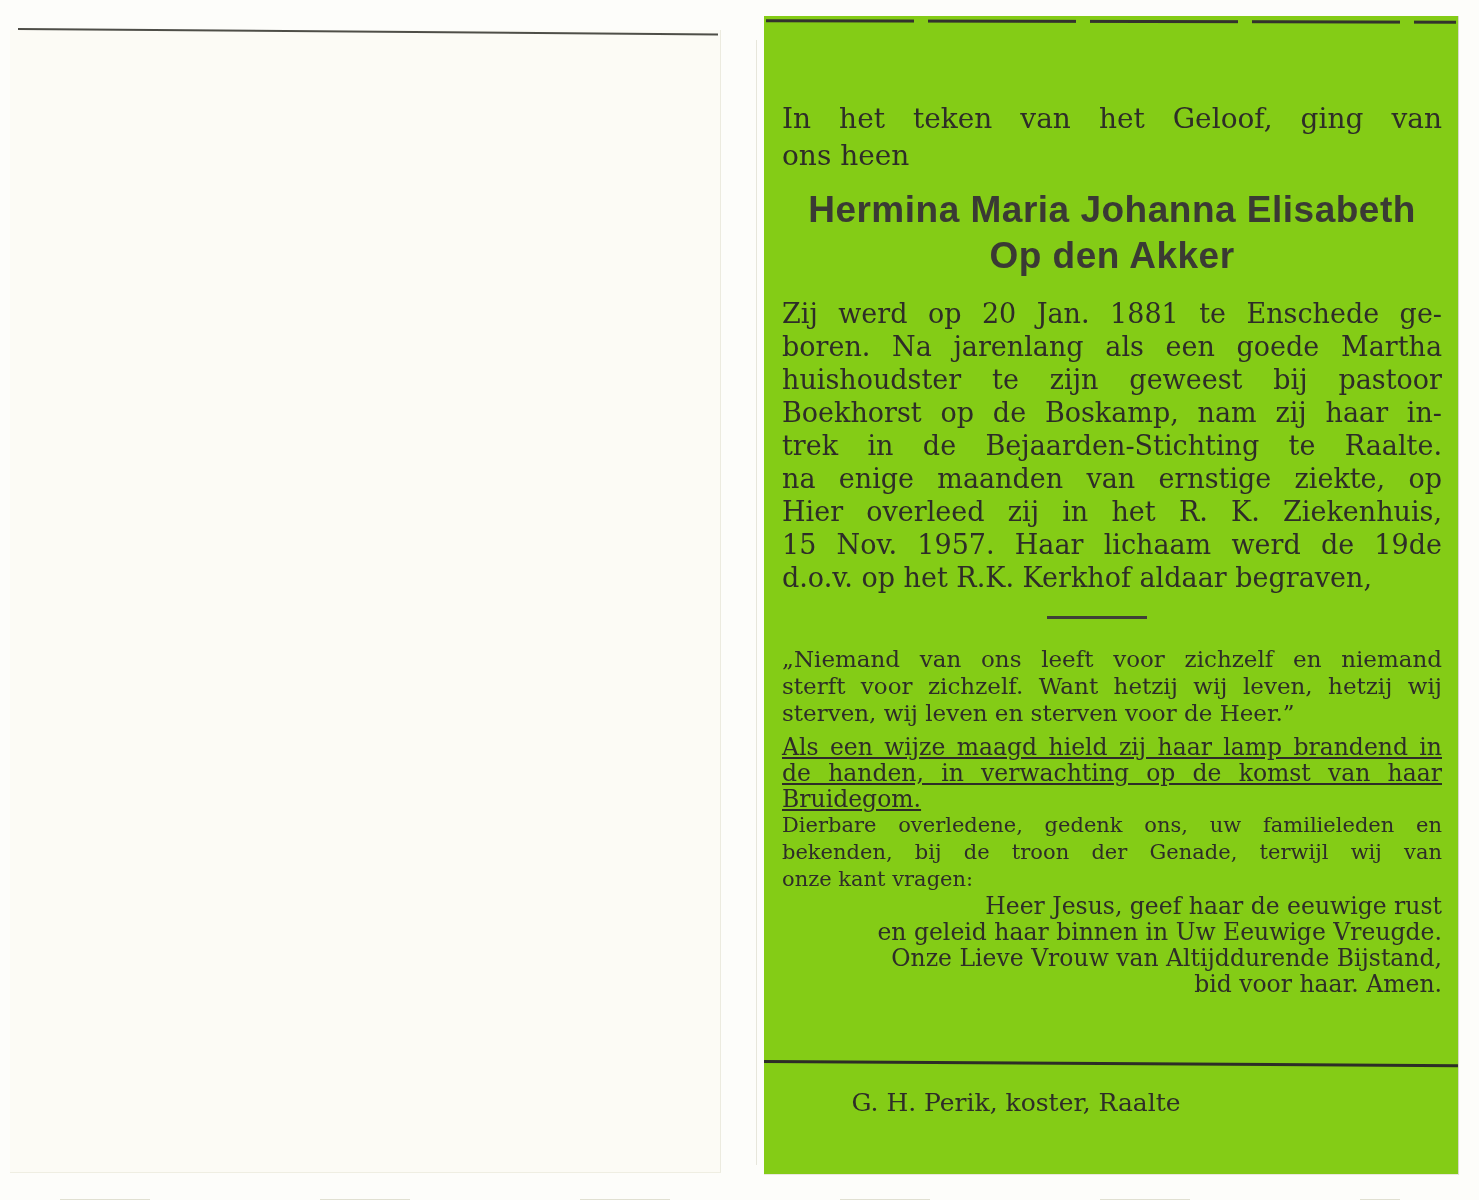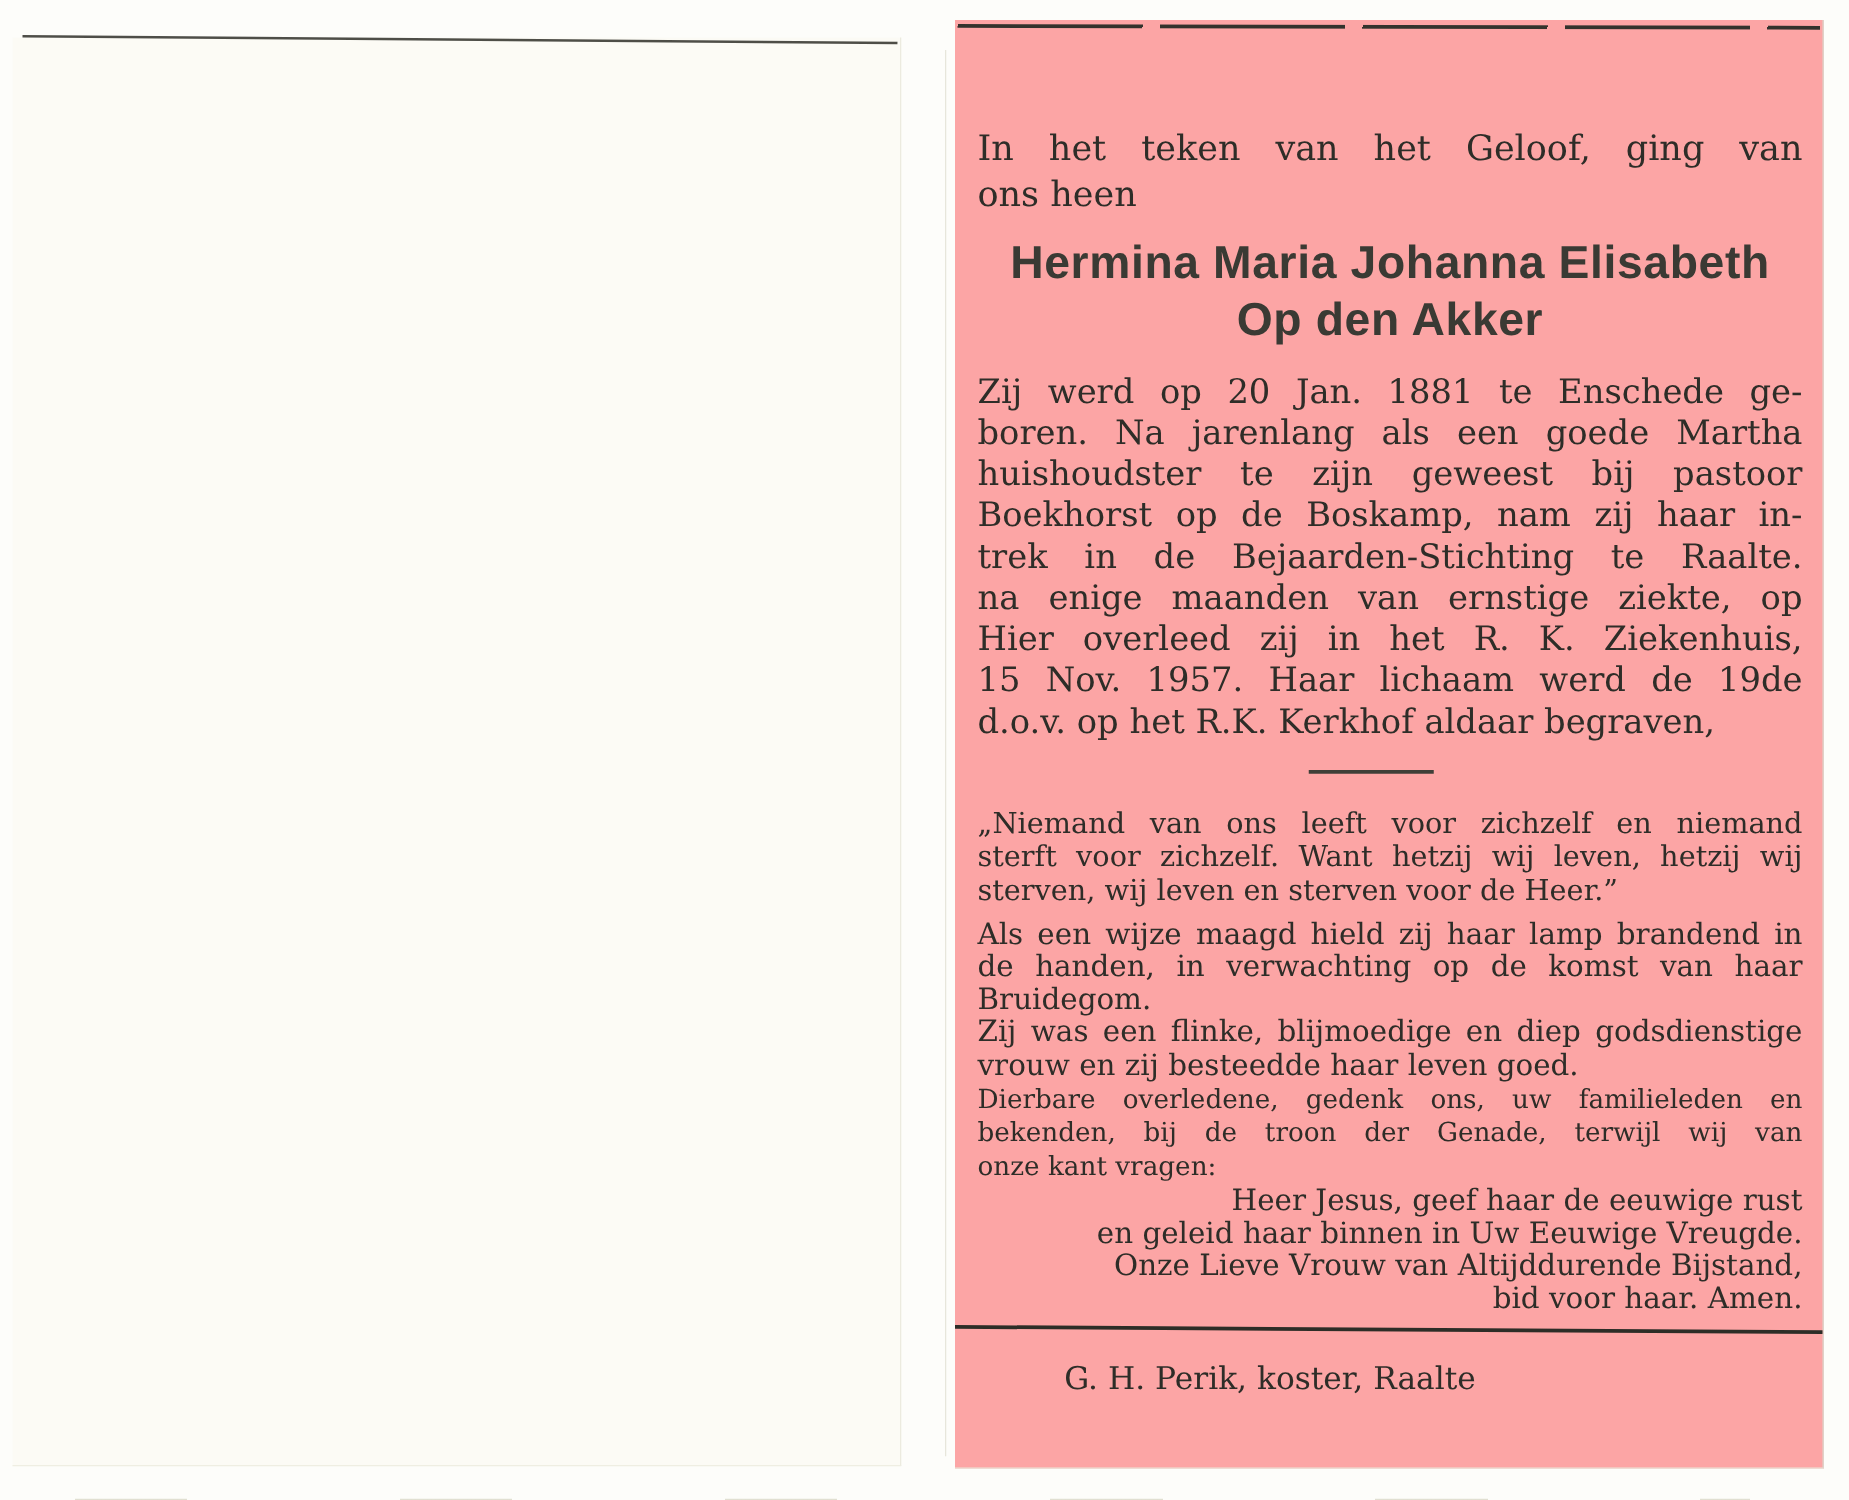--- a/index.html
+++ b/index.html
@@ -30,21 +30,21 @@
   
   .fold-line {
     position: absolute; left: 756px; top: 40px; width: 1px; height: 1125px;
     background: #e7e6db;
   }
 
   
   .page-right {
     position: absolute; left: 764px; top: 16px;
     width: 694px; height: 1158px;
-    background: #fca5a5;
+    background: #84cc16;
     border-right: 1px solid #d9d8cd;
     border-bottom: 1px solid #e9e8dc;
   }
   .right-top-line {
     position: absolute; left: 2px; top: 4px; width: 690px; height: 3px;
     background: repeating-linear-gradient(90deg,
       #33332d 0px, #33332d 148px,
       rgba(51,51,45,0) 148px, rgba(51,51,45,0) 162px);
     transform: rotate(0.12deg);
   }
@@ -73,21 +73,21 @@
 
   .bio { margin-top: 18px; font-size: 27px; line-height: 33px; }
 
   .small-divider {
     margin: 22px 0 0 265px;
     width: 100px; height: 0;
     border-top: 3px solid #3f3f38;
   }
 
   .quote       { margin-top: 27px; font-size: 23px;   line-height: 27px; }
-  .wise        { margin-top: 7px;  font-size: 23.5px; line-height: 26px; }
+  .wise        { margin-top: 7px;  font-size: 23.5px; line-height: 26px; text-decoration: underline; }
   .character   { margin-top: 0;    font-size: 23.5px; line-height: 27px; }
   .remembrance { margin-top: 0;    font-size: 21px; line-height: 27px; }
   .prayer      { margin-top: 0;    font-size: 23.5px; line-height: 26px; }
 
   .footer-rule {
     position: absolute; left: 0; top: 1044px; width: 694px; height: 0;
     border-top: 3px solid #2d2d27;
     transform: rotate(0.35deg); transform-origin: left center;
   }
   .footer-credit {
@@ -150,24 +150,20 @@
           <div class="tline">sterft voor zichzelf. Want hetzij wij leven, hetzij wij</div>
           <div class="tline">sterven, wij leven en sterven voor de Heer.”</div>
         </div>
 
       <div class="block wise j">
           <div class="tline">Als een wijze maagd hield zij haar lamp brandend in</div>
           <div class="tline">de handen, in verwachting op de komst van haar</div>
           <div class="tline">Bruidegom.</div>
         </div>
 
-      <div class="block character j">
-          <div class="tline">Zij was een flinke, blijmoedige en diep godsdienstige</div>
-          <div class="tline">vrouw en zij besteedde haar leven goed.</div>
-        </div>
 
       <div class="block remembrance j">
           <div class="tline">Dierbare overledene, gedenk ons, uw familieleden en</div>
           <div class="tline">bekenden, bij de troon der Genade, terwijl wij van</div>
           <div class="tline">onze kant vragen:</div>
         </div>
 
       <div class="block prayer l">
           <div class="tline">Heer Jesus, geef haar de eeuwige rust</div>
           <div class="tline">en geleid haar binnen in Uw Eeuwige Vreugde.</div>

